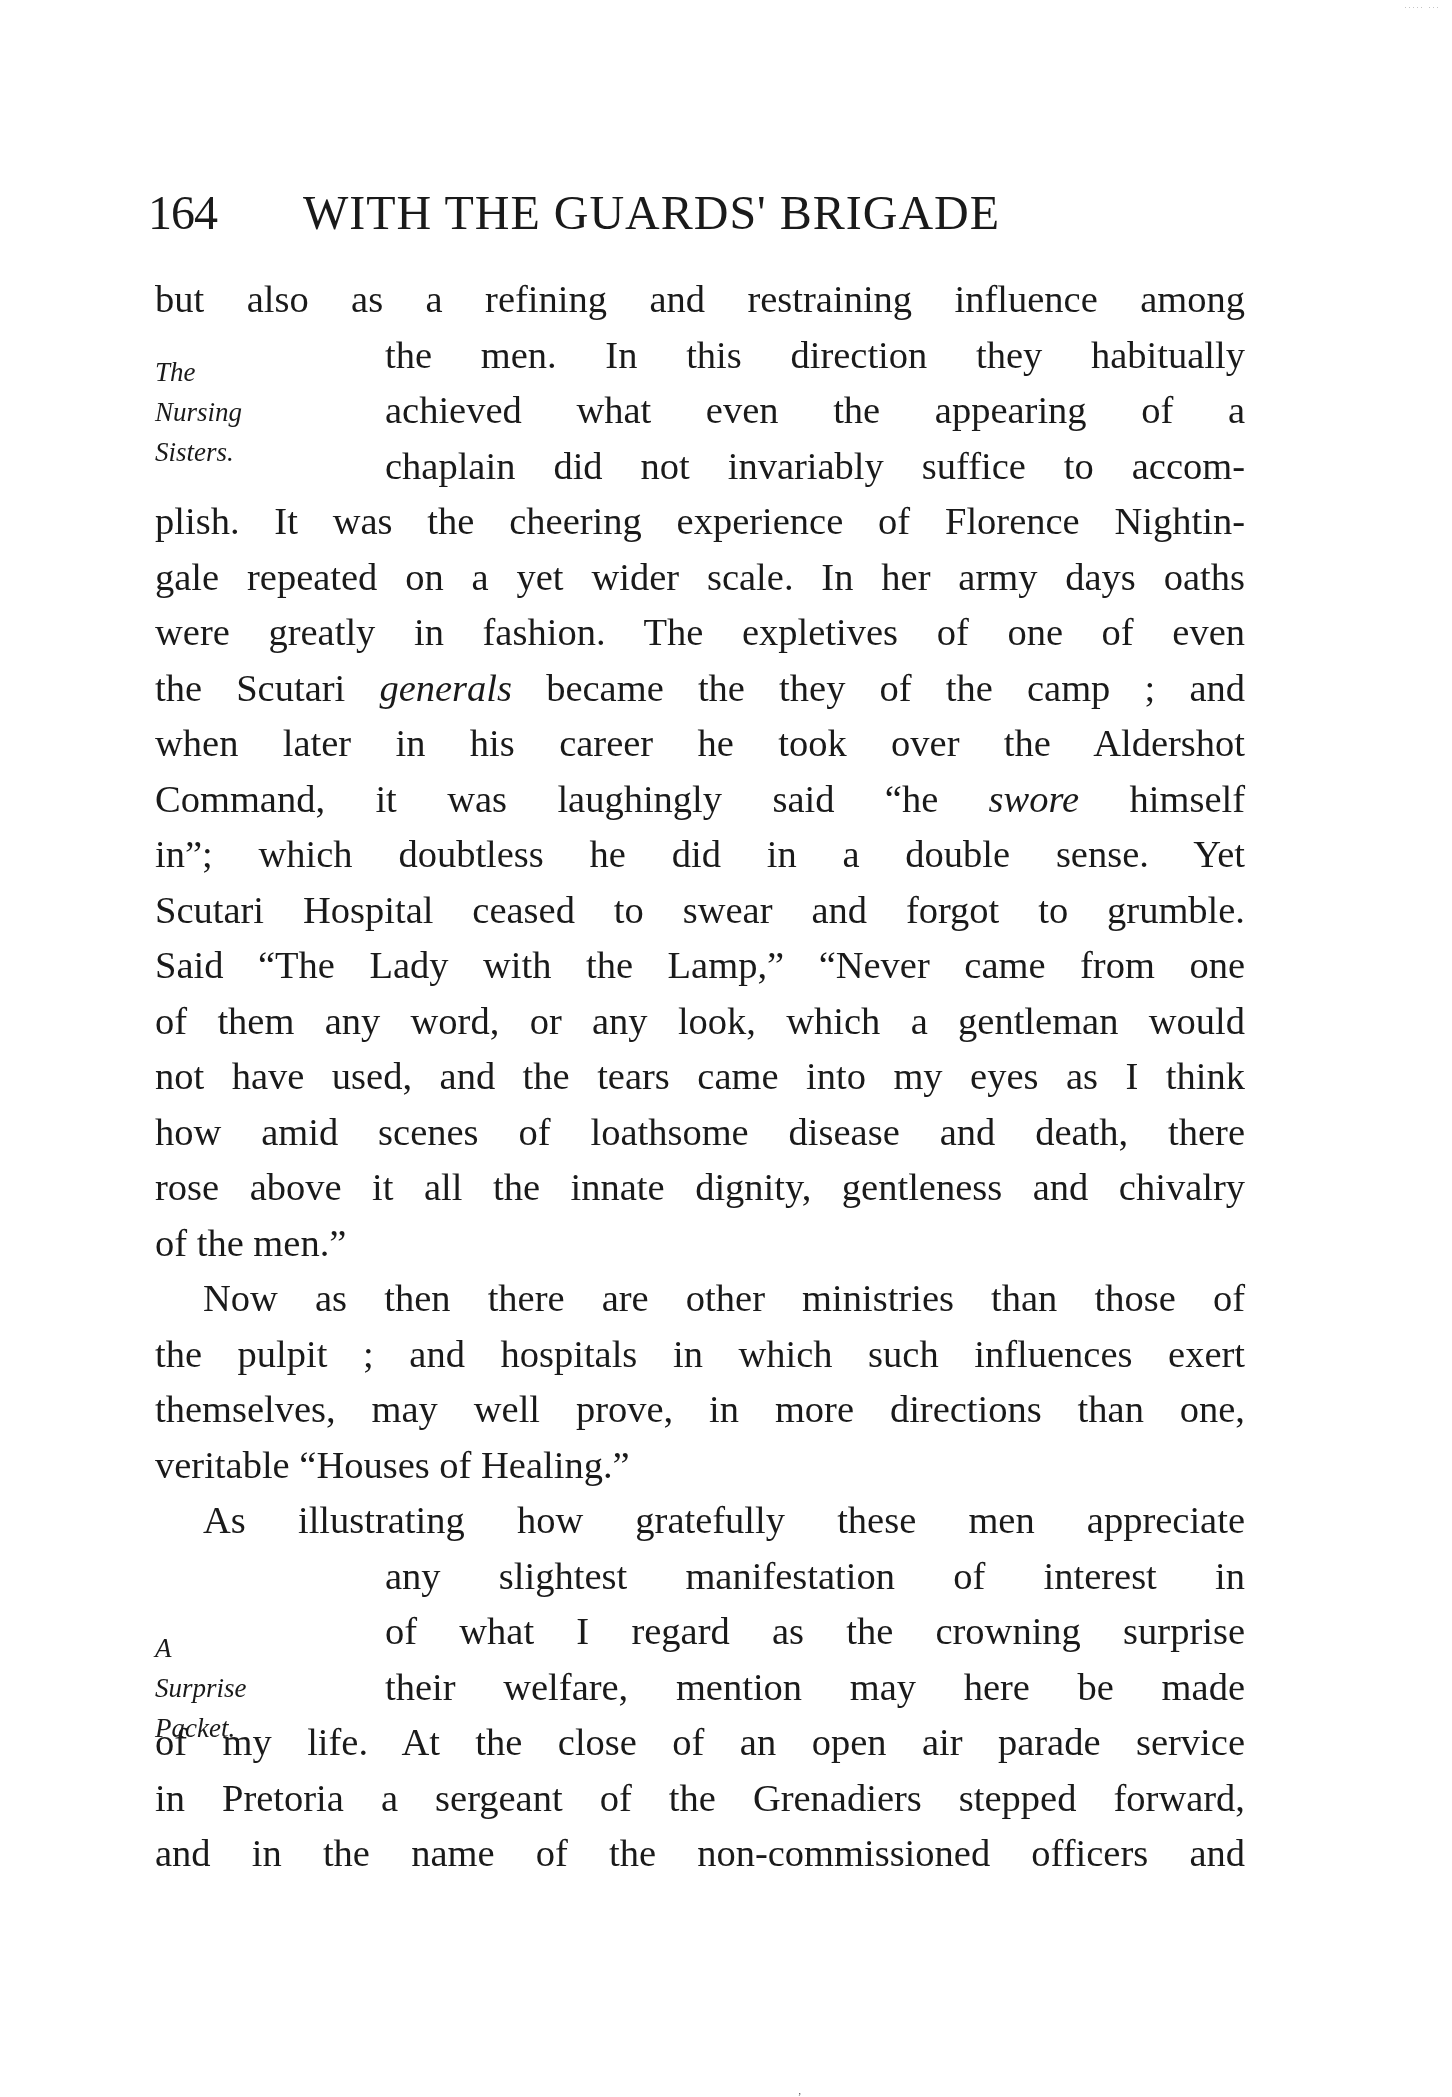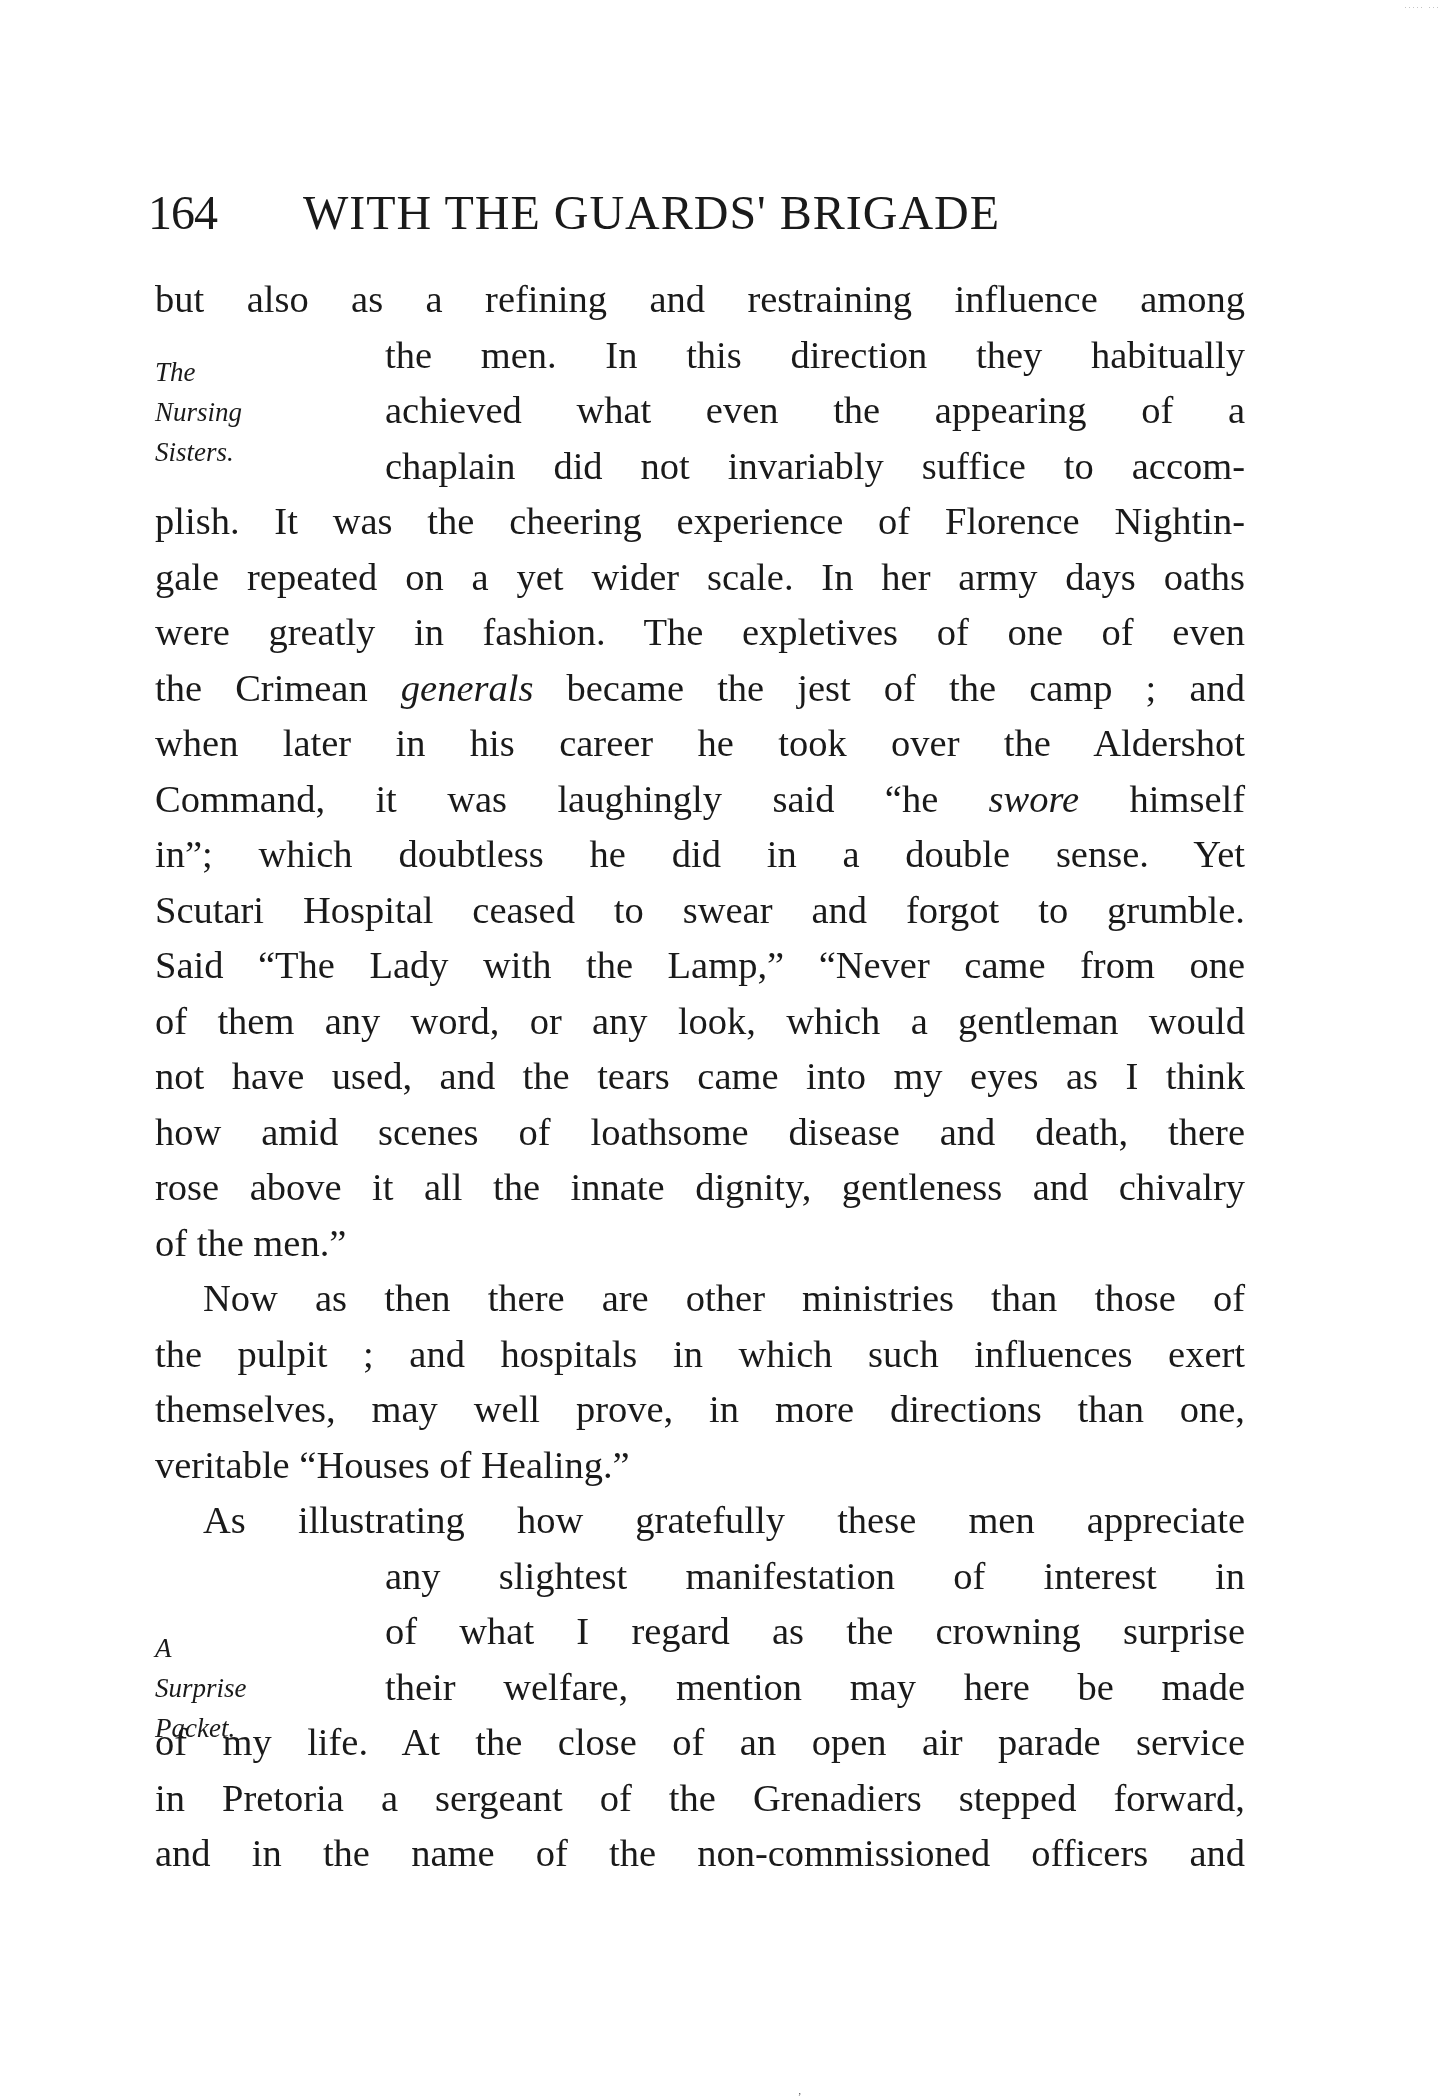--- a/index.html
+++ b/index.html
@@ -108,21 +108,21 @@
 </div>
 
 <div class="text-block">
   <div class="line">but also as a refining and restraining influence among</div>
   <div class="line inset">the men.  In this direction they habitually</div>
   <div class="line inset">achieved what even the appearing of a</div>
   <div class="line inset">chaplain did not invariably suffice to accom-</div>
   <div class="line">plish.  It was the cheering experience of Florence Nightin-</div>
   <div class="line">gale repeated on a yet wider scale.  In her army days oaths</div>
   <div class="line">were greatly in fashion.  The expletives of one of even</div>
-  <div class="line"><span>the Crimean </span><em>generals</em><span> became the jest of the camp ; and</span></div>
+  <div class="line"><span>the Scutari </span><em>generals</em><span> became the they of the camp ; and</span></div>
   <div class="line">when later in his career he took over the Aldershot</div>
   <div class="line"><span>Command, it was laughingly said “he </span><em>swore</em><span> himself</span></div>
   <div class="line">in”; which doubtless he did in a double sense.  Yet</div>
   <div class="line">Scutari Hospital ceased to swear and forgot to grumble.</div>
   <div class="line">Said “The Lady with the Lamp,” “Never came from one</div>
   <div class="line">of them any word, or any look, which a gentleman would</div>
   <div class="line">not have used, and the tears came into my eyes as I think</div>
   <div class="line">how amid scenes of loathsome disease and death, there</div>
   <div class="line">rose above it all the innate dignity, gentleness and chivalry</div>
   <div class="line last">of the men.”</div>

